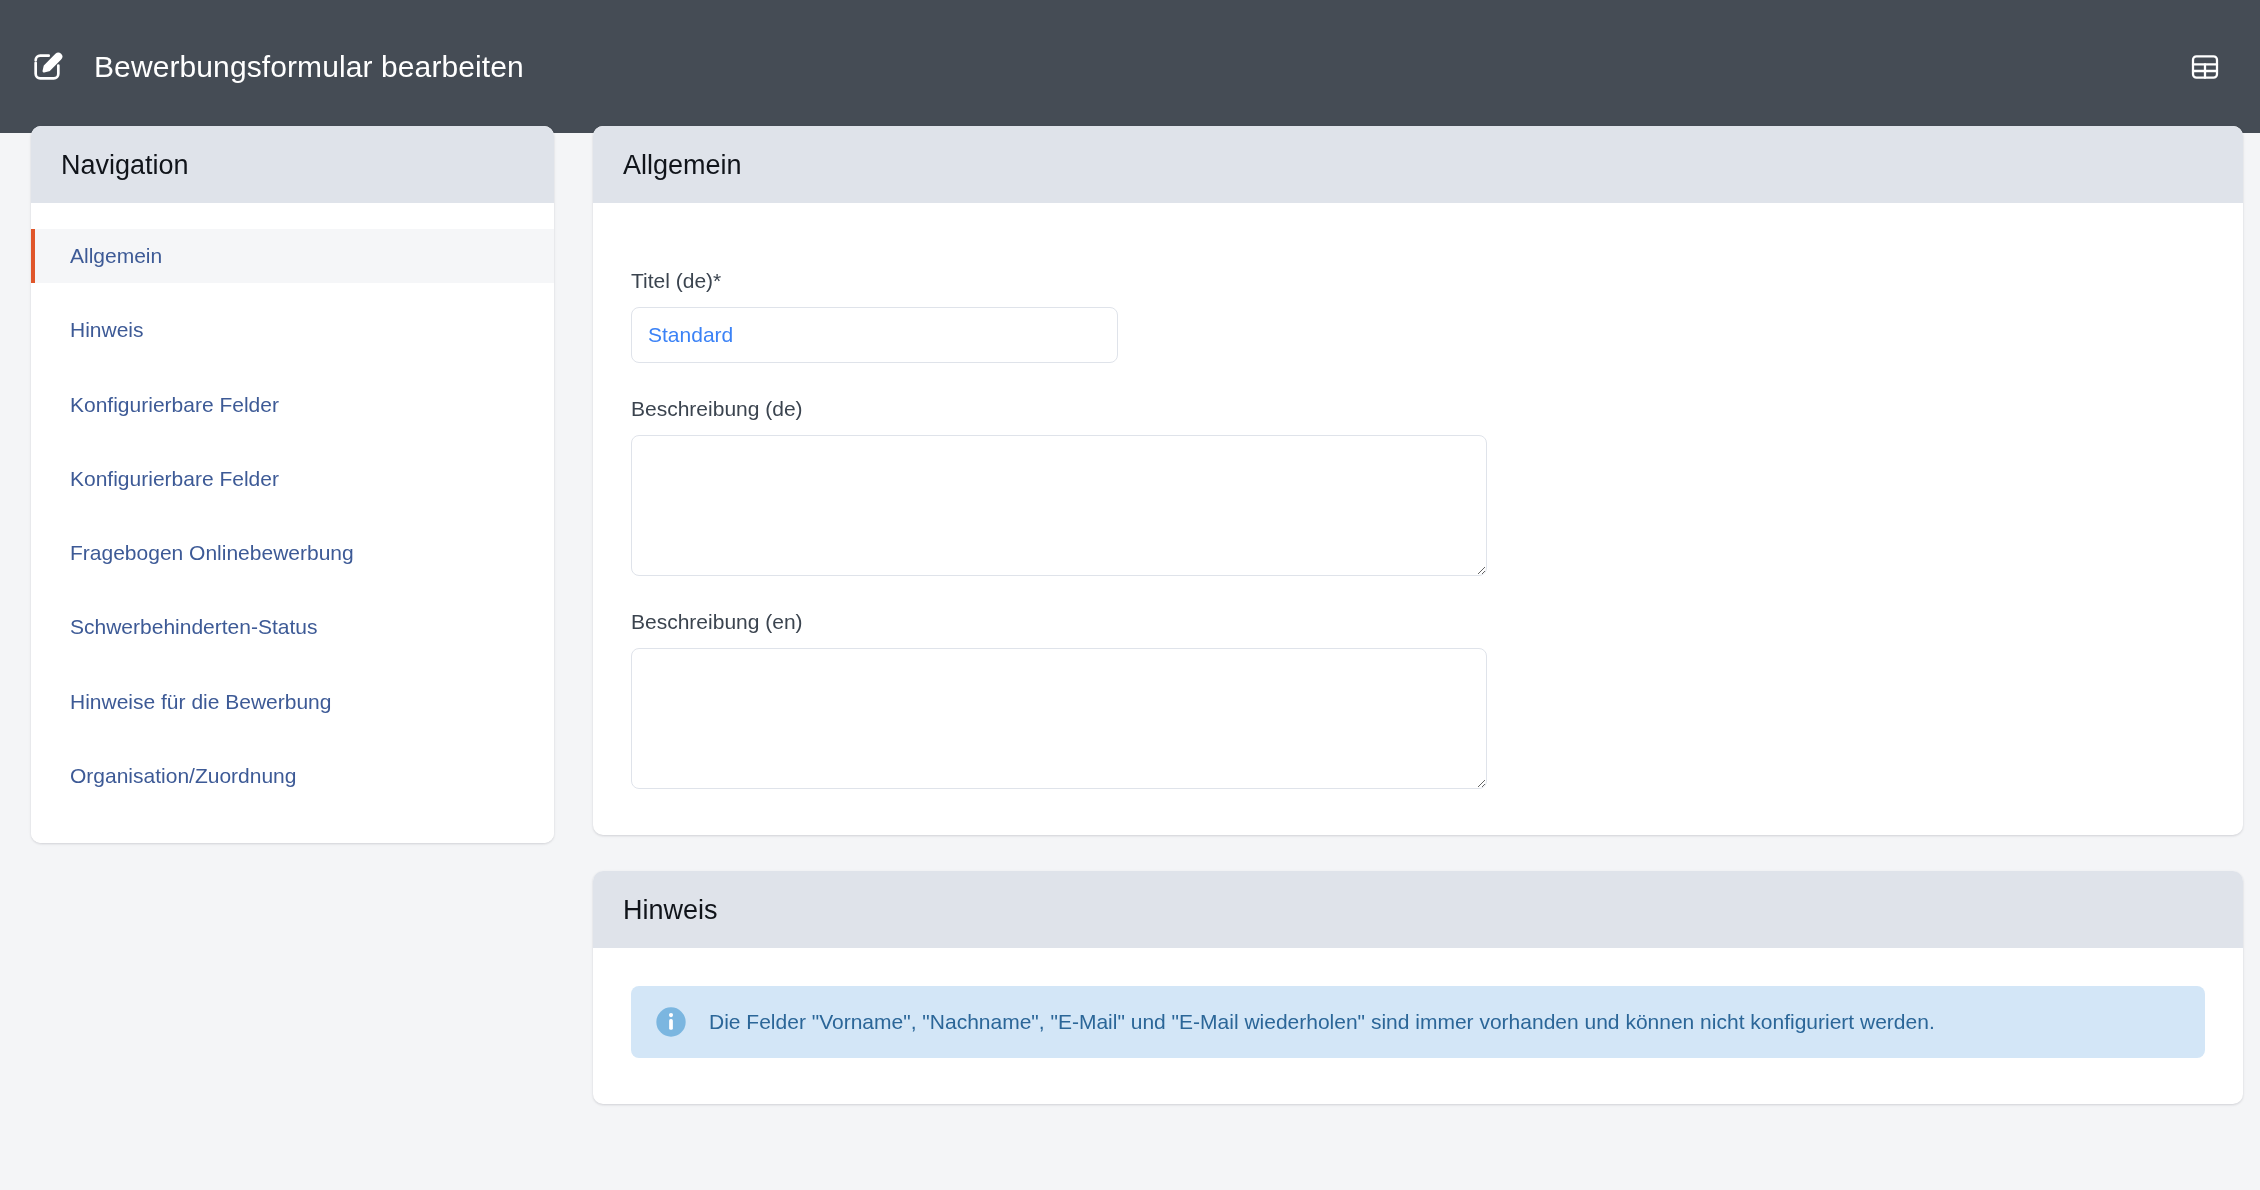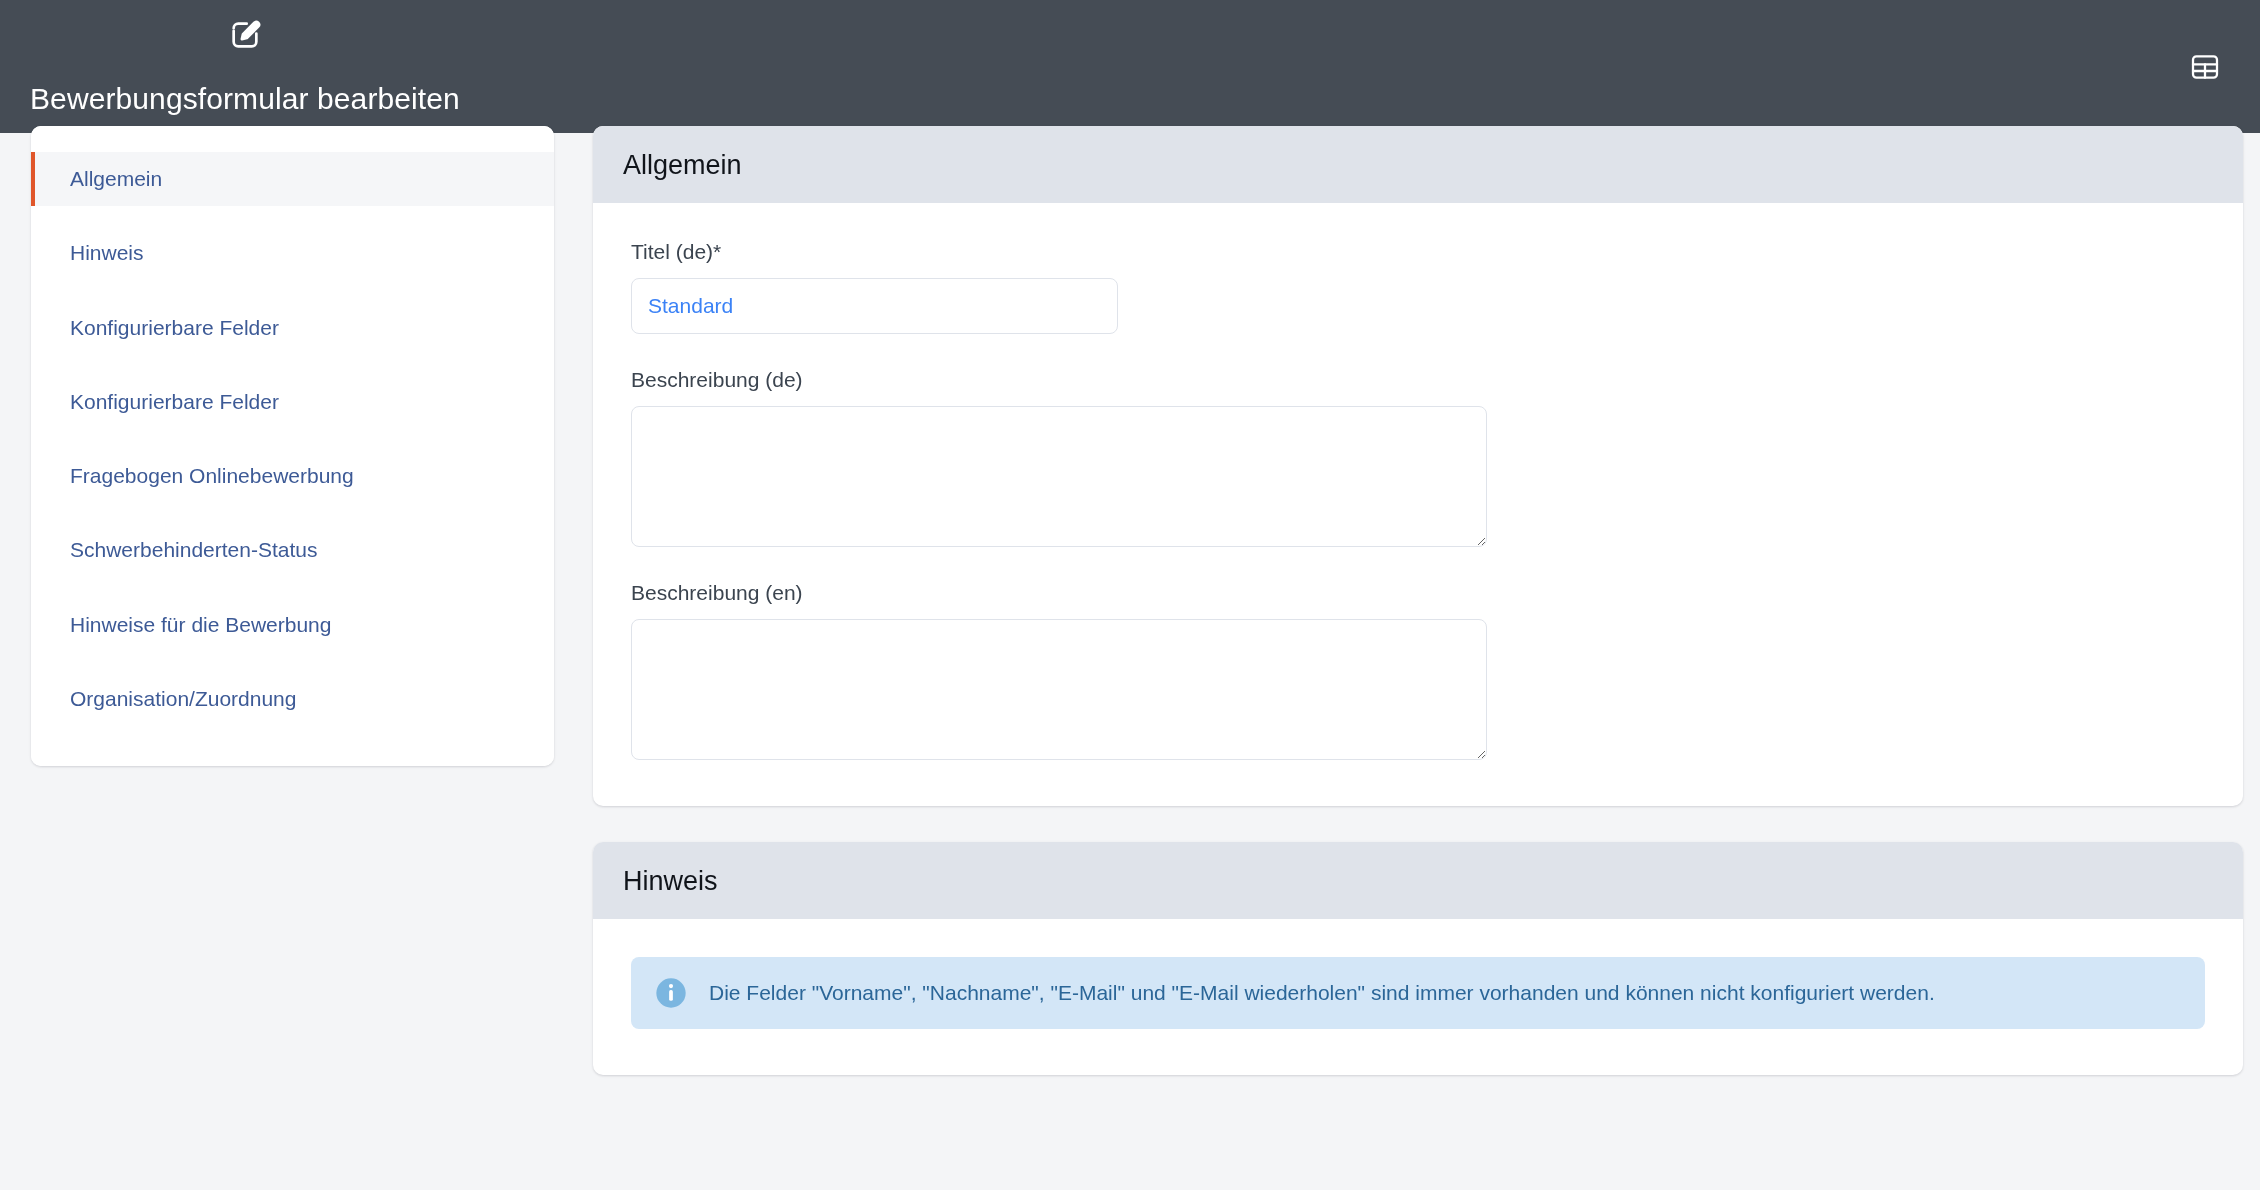--- a/index.html
+++ b/index.html
@@ -26,21 +26,20 @@
     background: #454c55;
     display: flex;
     align-items: center;
     z-index: 1;
   }
   #app-bar .brand {
     display: flex;
     align-items: center;
     margin-left: 30px;
     gap: 30px;
-    flex-direction: column;
   }
   .edit-icon { width: 34px; height: 34px; display: block; flex: none; }
   #app-title {
     color: #ffffff;
     font-size: 30px;
     font-weight: 400;
     letter-spacing: .1px;
     white-space: nowrap;
   }
   #app-bar .spacer { flex: 1 1 auto; }
@@ -119,20 +118,21 @@
     box-shadow: 0 1px 3px rgba(16,24,40,.10), 0 1px 2px rgba(16,24,40,.06);
     overflow: hidden;
   }
   .panel + .panel { margin-top: 36px; }
   .panel-body { padding: 38px 38px 46px 38px; }
 
   
   .field-row {
     display: flex;
     gap: 25px;
+    margin-top: 29px;
   }
   .field { display: flex; flex-direction: column; }
   .field.half { width: 487px; }
   .field.wide { width: 856px; }
   .field-label {
     font-size: 21px;
     color: #3b444f;
     margin-bottom: 16px;
     line-height: 1;
   }
@@ -199,20 +199,23 @@
       <line x1="3" y1="10" x2="21" y2="10"></line>
       <line x1="3" y1="15" x2="21" y2="15"></line>
       <line x1="12" y1="10" x2="12" y2="20"></line>
     </svg>
   </div>
 </div>
 
 <div id="stage">
 
   <div id="nav-card">
+    <div class="card-head">
+      <div class="card-head-title">Navigation</div>
+    </div>
     <nav id="nav-list">
       <a class="nav-item active" href="#">
         <span>Allgemein</span>
       </a>
       <a class="nav-item" href="#">
         <span>Hinweis</span>
       </a>
       <a class="nav-item" href="#">
         <span>Konfigurierbare Felder</span>
       </a>

